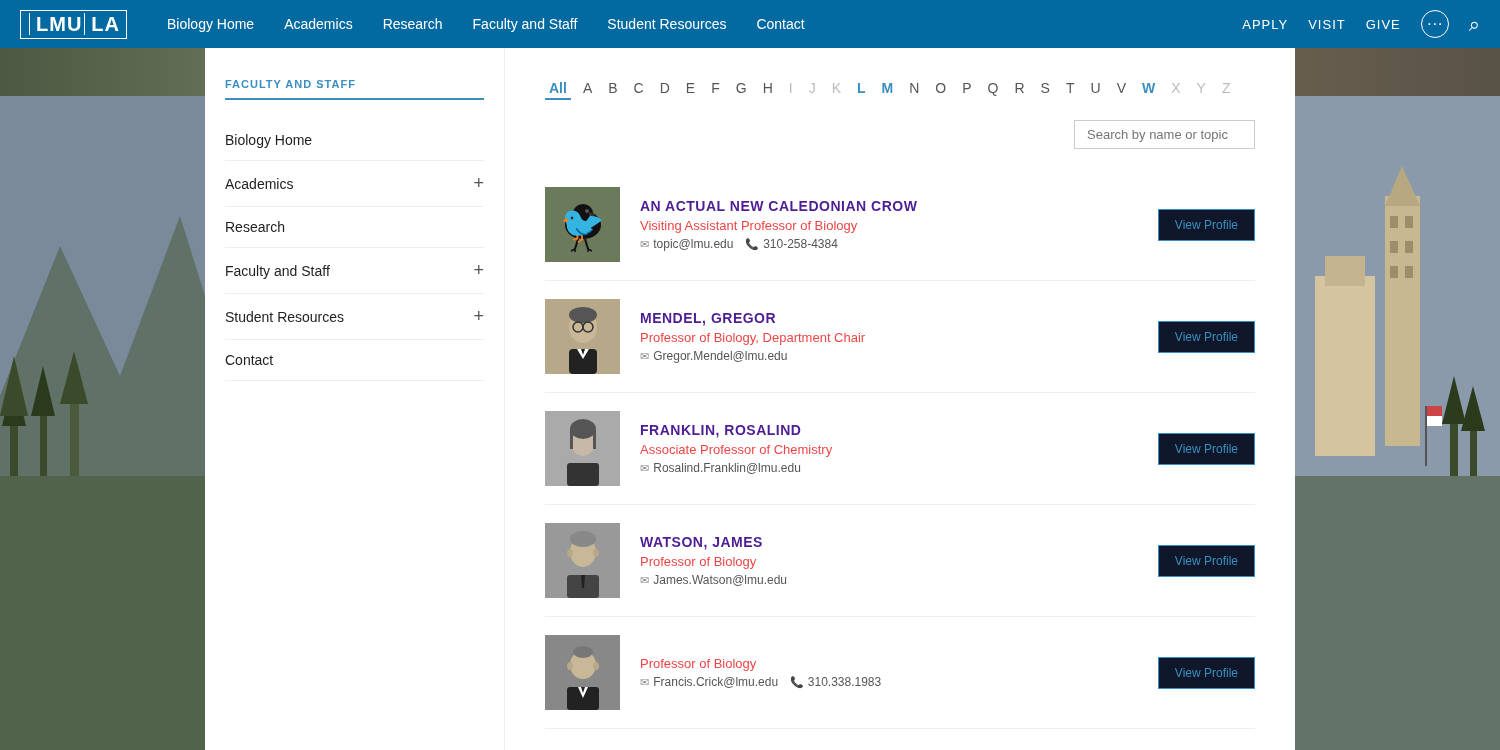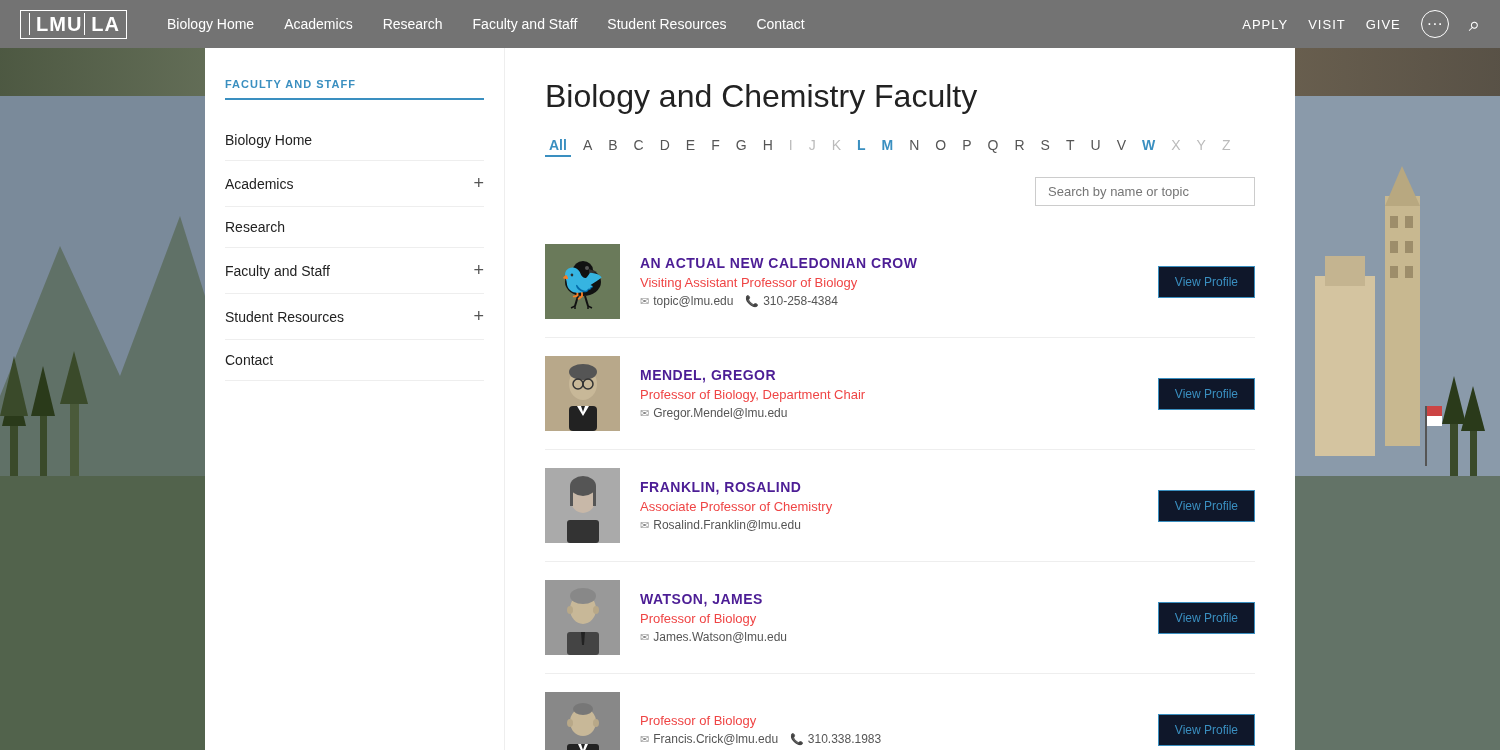--- a/index.html
+++ b/index.html
@@ -18,21 +18,21 @@
       top: 0; left: 0; right: 0; bottom: 0;
       background: linear-gradient(to right, #4a5a3a 0%, #6b7a5a 15%, #8a9a6a 30%, #c8b88a 50%, #b8a878 60%, #9a8a68 70%, #7a6a50 80%, #5a5040 100%);
       opacity: 0.7;
       z-index: 0;
     }
 
     
     .top-nav {
       position: relative;
       z-index: 10;
-      background: #737373;
+      background: #0369a1;
       height: 48px;
       display: flex;
       align-items: center;
       padding: 0 20px;
     }
     .logo {
       color: white;
       font-weight: bold;
       font-size: 20px;
       letter-spacing: 1px;
@@ -178,21 +178,21 @@
     
     .search-bar-wrap {
       display: flex;
       justify-content: flex-end;
       margin-bottom: 20px;
     }
     .search-bar {
       border: 1px solid #ccc;
       padding: 6px 12px;
       font-size: 13px;
-      width: 220px;
+      width: 181px;
       color: #999;
       outline: none;
     }
 
     
     .faculty-list {
       display: flex;
       flex-direction: column;
       gap: 0;
     }
@@ -405,21 +405,20 @@
         <span class="sidebar-item-label">Student Resources</span>
         <span class="sidebar-plus">+</span>
       </div>
       <div class="sidebar-item">
         <span class="sidebar-item-label">Contact</span>
       </div>
     </aside>
 
     <main class="right-content">
 
-      <h1 class="page-title">Biology and Chemistry Faculty</h1>
 
       <div class="alpha-nav">
         <span class="alpha-letter active">All</span>
         <span class="alpha-letter">A</span>
         <span class="alpha-letter">B</span>
         <span class="alpha-letter">C</span>
         <span class="alpha-letter">D</span>
         <span class="alpha-letter">E</span>
         <span class="alpha-letter">F</span>
         <span class="alpha-letter">G</span>

